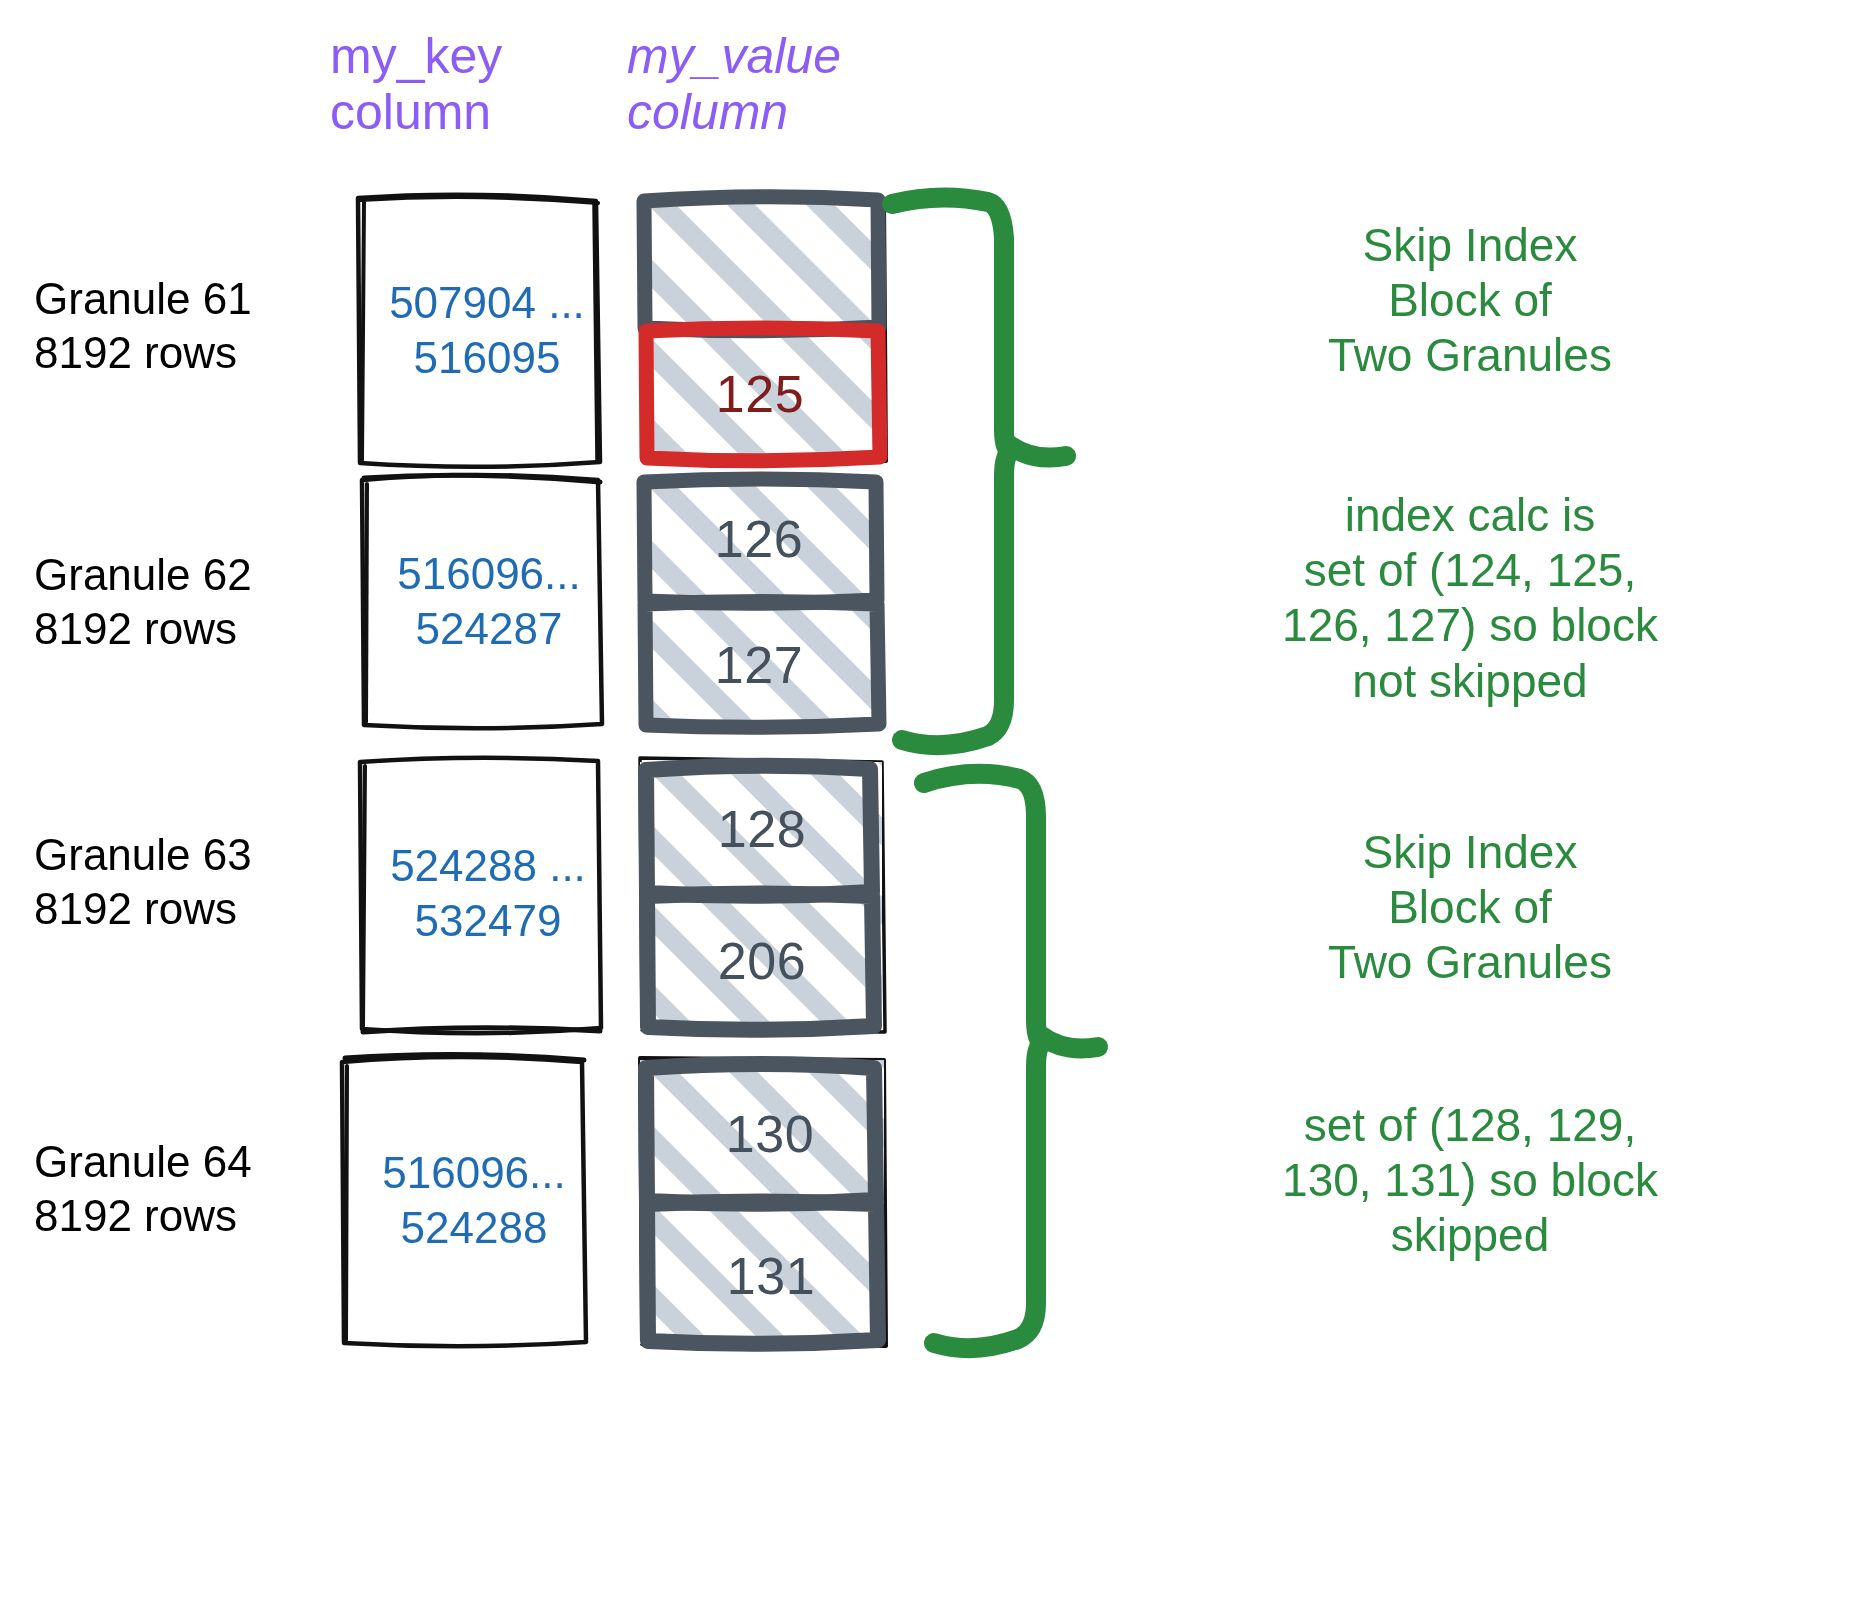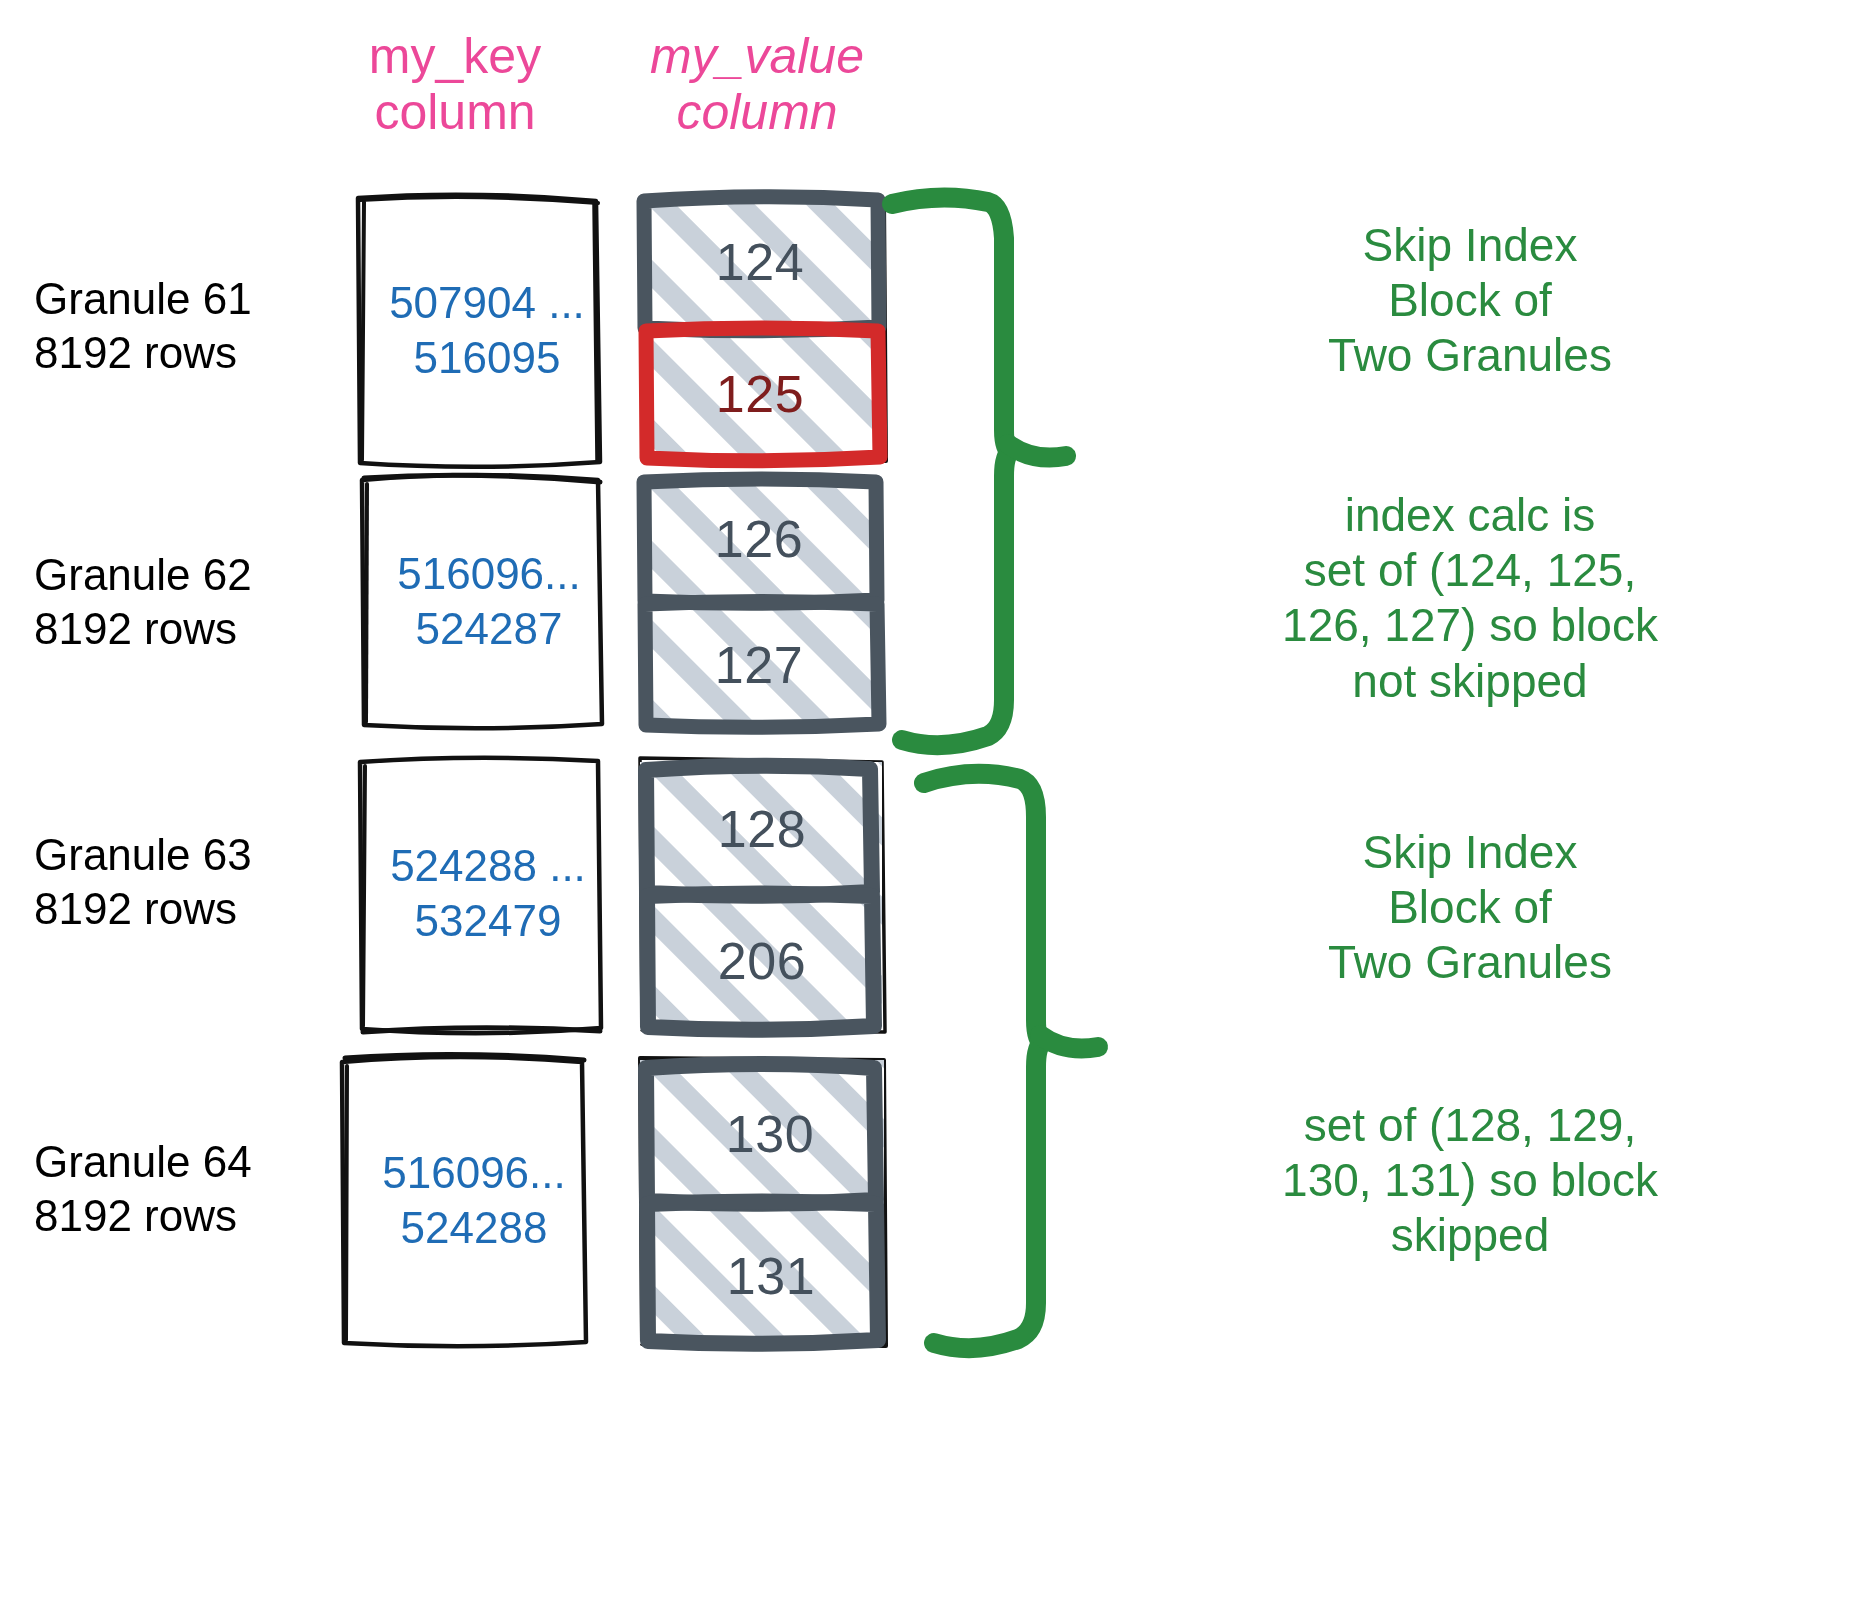--- a/index.html
+++ b/index.html
@@ -19,24 +19,24 @@
     position: absolute;
     left: 0; top: 0;
     width: 1859px;
     height: 1618px;
   }
 
   .abs { position: absolute; }
 
   
   .col-header {
-    text-align: center;
+    text-align: left;
     font-size: 50px;
     line-height: 1.12;
-    color: #ec4899;
+    color: #8b5cf6;
     font-family: "Liberation Sans", sans-serif;
     white-space: pre-line;
   }
 
   
   .granule-label {
     font-size: 44px;
     line-height: 1.22;
     color: #000000;
     font-family: "Liberation Sans", sans-serif;
@@ -139,23 +139,20 @@
       </defs>
 
       <path d="M22 18 L262 20 L264 282 L24 280 Z" fill="none" stroke="#111111" stroke-width="4" stroke-linejoin="round"></path>
 
       <rect x="22" y="20" width="238" height="260" fill="url(#hatchA)"></rect>
 
       <path d="M22 22 Q140 14 256 21 L257 148 Q140 155 23 149 Z" fill="none" stroke="#4a555f" stroke-width="15" stroke-linejoin="round" stroke-linecap="round"></path>
 
       <path d="M24 152 Q140 146 256 152 L258 278 Q140 285 25 279 Z" fill="none" stroke="#d32a2a" stroke-width="15" stroke-linejoin="round" stroke-linecap="round"></path>
     </svg>
-    <div class="val-cell" style="left:0px; top:0px; width:240px; height:130px;">
-      <span class="val-text">124</span>
-    </div>
     <div class="val-cell highlight" style="left:0px; top:132px; width:240px; height:130px;">
       <span class="val-text">125</span>
     </div>
   </div>
 
   <div class="abs granule-label" style="left:34px; top:548px; width:300px;">Granule 62
 8192 rows</div>
 
   <div class="abs key-box" style="left:360px; top:478px; width:240px; height:248px;">
     <svg class="sketch" width="280" height="290" viewBox="0 0 280 290">

